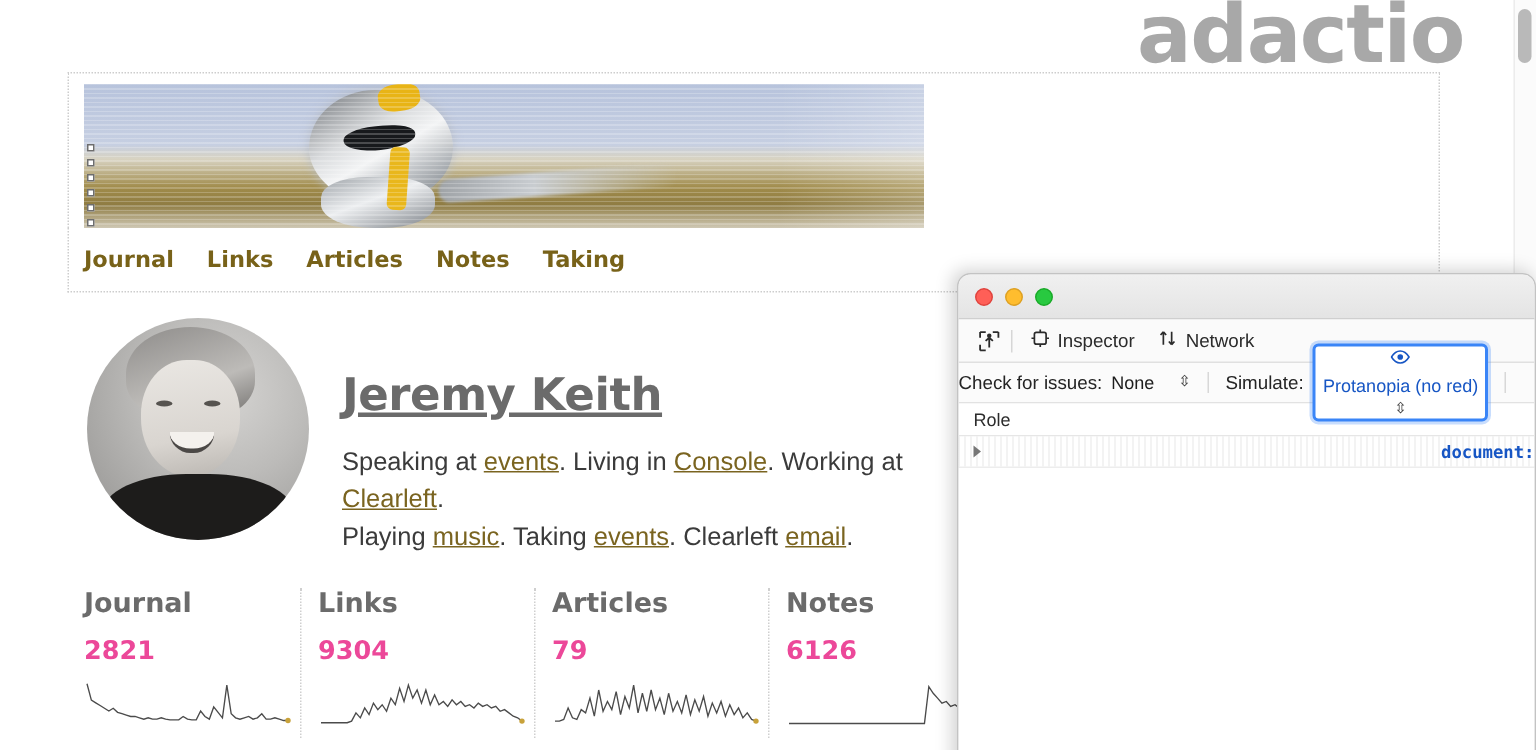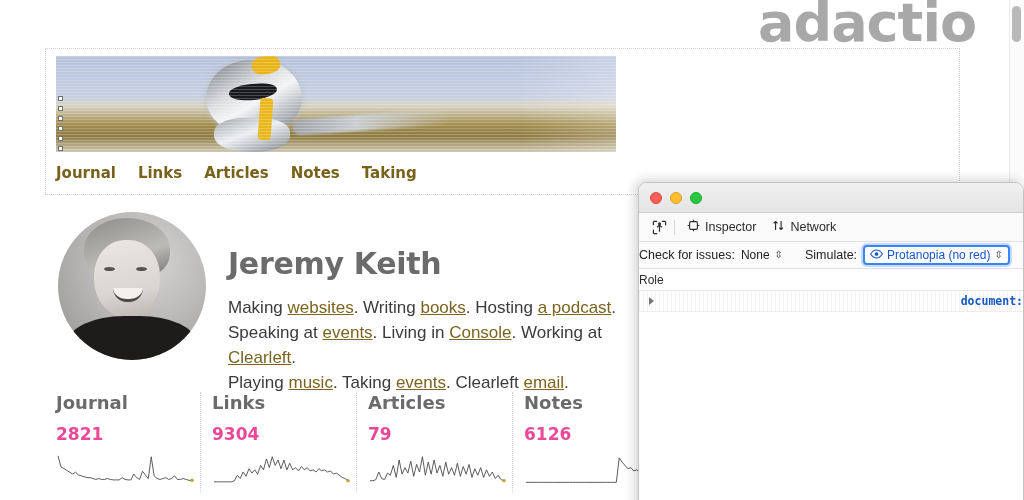--- a/index.html
+++ b/index.html
@@ -185,20 +185,21 @@
   }
 
   .bio { margin-left: 22px; padding-top: 34px; }
   .bio h1 {
     font-family: "DejaVu Sans", sans-serif;
     font-weight: 700;
     font-size: 30px;
     color: #6b6b6b;
     letter-spacing: -.3px;
     margin-bottom: 14px;
+    text-decoration: underline;
   }
   .bio p {
     font-size: 17px;
     line-height: 25px;
     color: #3b3b3b;
   }
   .bio p a { color: #7a6420; text-decoration: underline; }
 
   .stats {
     position: absolute;
@@ -299,41 +300,43 @@
     background: #fbfbfb;
     border-bottom: 1px solid #e2e2e2;
     display: flex; align-items: center;
     padding-left: 0;
     font-size: 12.5px;
     color: #242424;
     gap: 6px;
     white-space: nowrap;
   }
   .mini-select {
-    display: inline-flex; align-items: center; gap: 5px;
+    display: inline-flex; align-items: center; gap: 16px;
     font-size: 12px; color: #1d1d1d;
   }
   .stepper { font-size: 10px; line-height: 1; color: #3a3a3a; }
   .sub-sep { width: 1px; height: 14px; background: #d8d8d8; margin: 0 5px; }
   .sim-select {
     display: inline-flex; align-items: center; gap: 4px;
     border: 2px solid #3a85f7;
     border-radius: 4px;
     background: #fff;
     padding: 1px 5px;
     font-size: 12px;
     color: #1756c4;
     box-shadow: 0 0 0 2px rgba(58,133,247,.28);
+    flex-direction: column;
   }
 
   .col-header {
     height: 22px;
     background: #ffffff;
     border-bottom: 1px solid #e6e6e6;
     display: flex; align-items: center;
+    padding-left: 10px;
     font-size: 12px;
     color: #2c2c2c;
   }
   .tree-row {
     height: 21px;
     display: flex; align-items: center;
     padding-left: 10px;
     gap: 6px;
     background:
       repeating-linear-gradient(to right, #f3f3f3 0 1px, #ffffff 1px 4px);
@@ -405,21 +408,20 @@
         <div class="av-hair"></div>
         <div class="av-face"></div>
         <div class="av-eyeL"></div>
         <div class="av-eyeR"></div>
         <div class="av-smile"></div>
         <div class="av-body"></div>
       </div>
 
       <div class="bio">
         <h1>Jeremy Keith</h1>
-        <p><span>Making </span><a href="#">websites</a><span>. Writing </span><a href="#">books</a><span>. Hosting </span><a href="#">a podcast</a><span>.</span></p>
         <p><span>Speaking at </span><a href="#">events</a><span>. Living in </span><a href="#">Console</a><span>. Working at </span><a href="#">Clearleft</a><span>.</span></p>
         <p><span>Playing </span><a href="#">music</a><span>. Taking </span><a href="#">events</a><span>. Clearleft </span><a href="#">email</a><span>.</span></p>
       </div>
     </div>
 
     <div class="stats">
       <div class="stat">
         <h2>Journal</h2>
         <div class="num">2821</div>
         <svg class="spark" width="140" height="34" viewBox="0 0 140 34">

